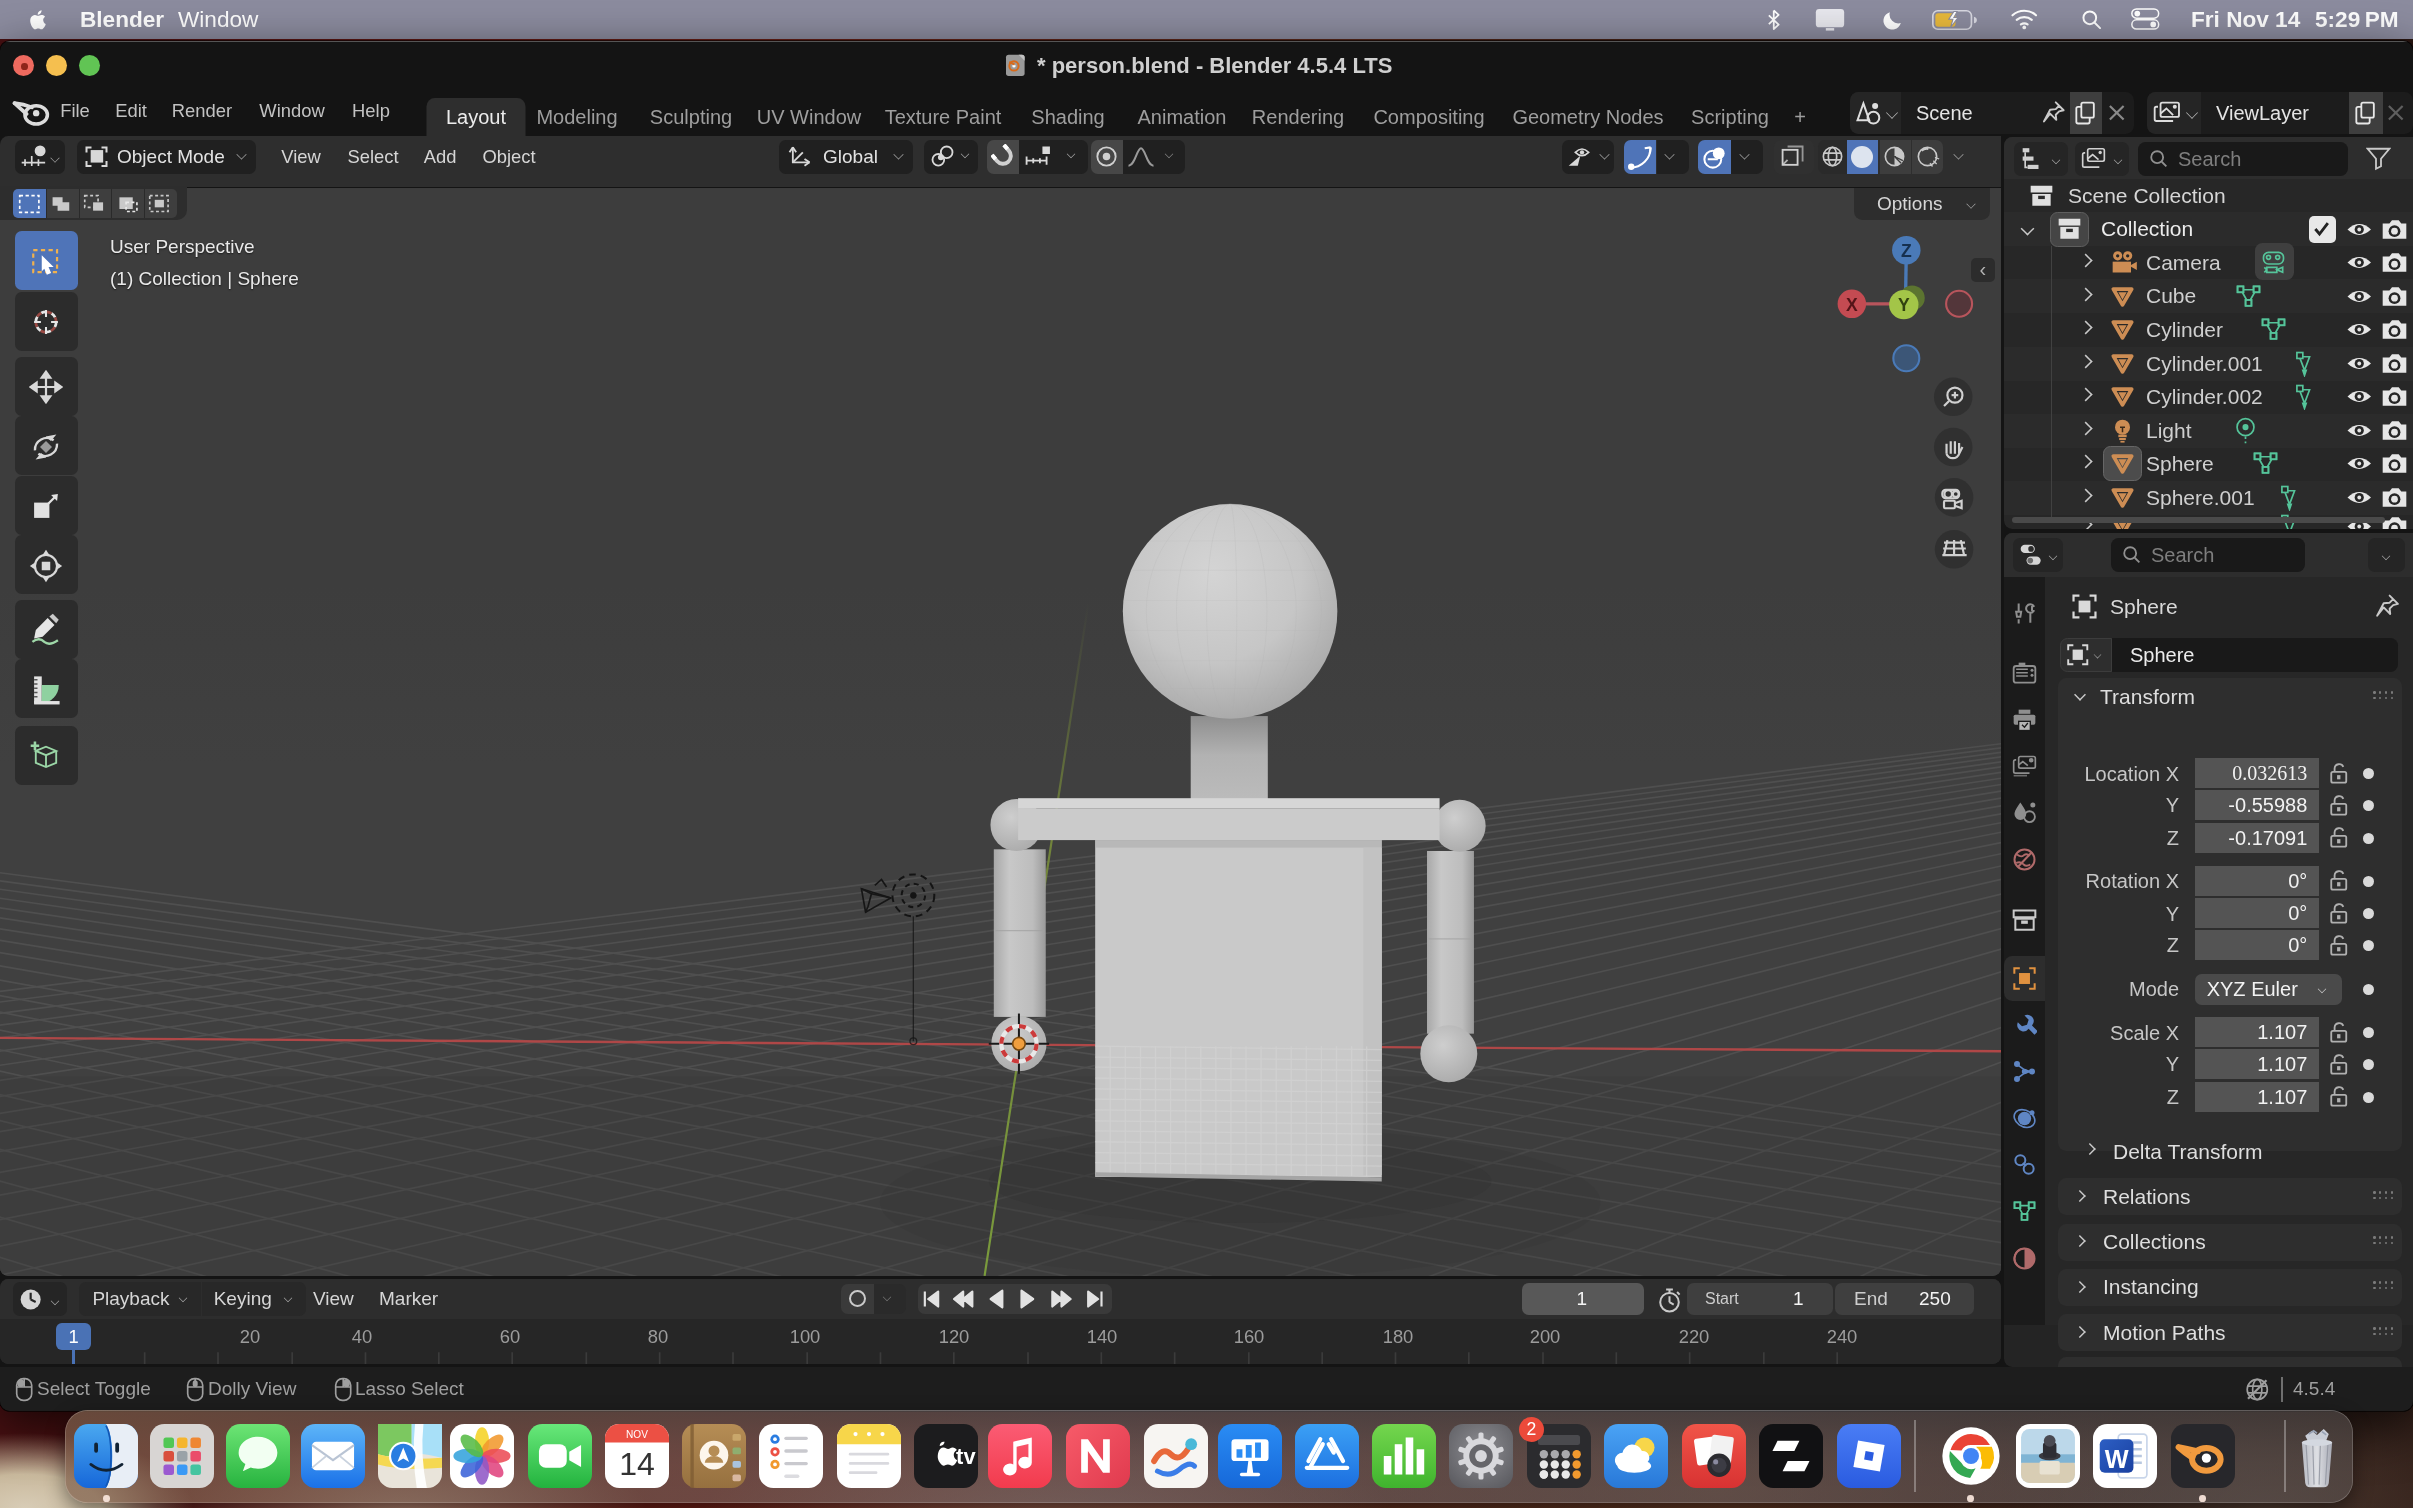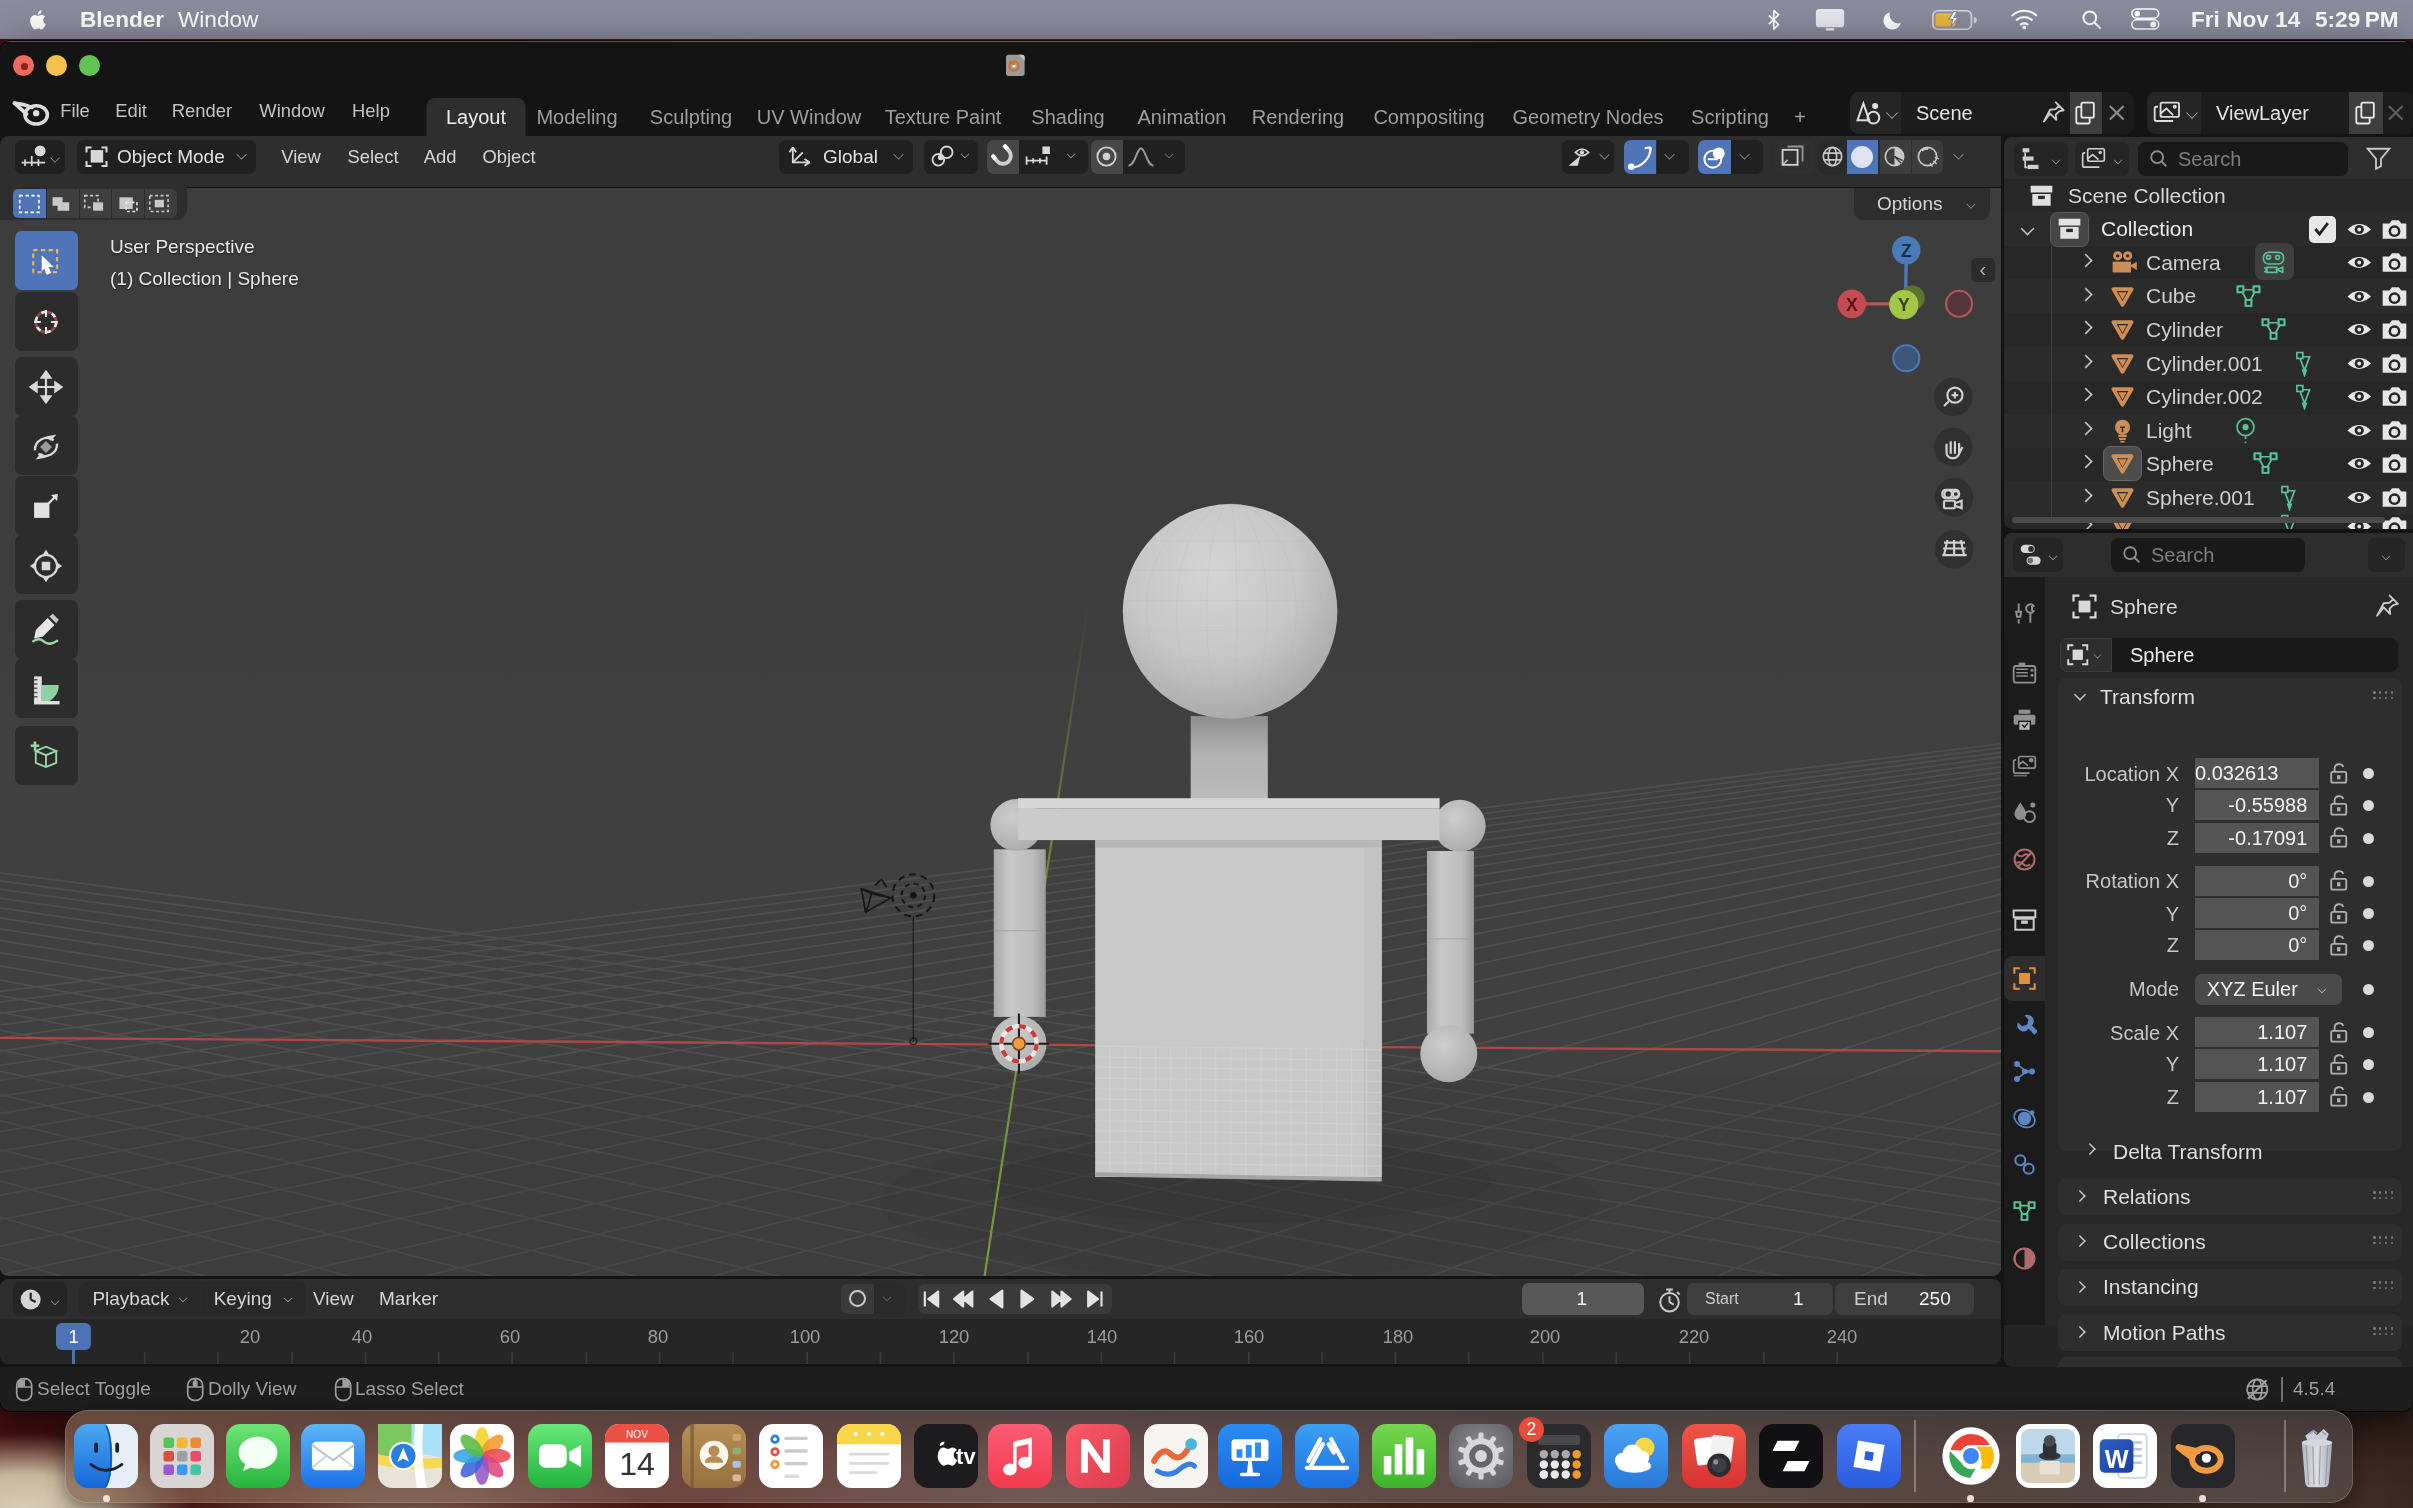--- a/index.html
+++ b/index.html
@@ -99,20 +99,21 @@
       <div class="abs" style="left:21px;top:22px;width:6.7px;height:6.7px;border-radius:50%;background:#8e251a;"></div>
       <div class="tl" style="left:46px;background:#f5bf4f;"></div>
       <div class="tl" style="left:79px;background:#61c454;"></div>
       <svg class="abs" style="left:1004px;top:12.6px" width="22.6" height="22.6" viewBox="0 0 34 34">
         <rect x="3" y="1" width="28" height="32" rx="4" fill="#9a9a9a"></rect>
         <path d="M22 1 h5 a4 4 0 0 1 4 4 v5 z" fill="#c2c2c2"></path>
         <circle cx="15" cy="18" r="7" fill="none" stroke="#d86a1a" stroke-width="3"></circle>
         <circle cx="15" cy="18" r="2.5" fill="#fff"></circle>
         <path d="M8 12 l8 4" stroke="#d86a1a" stroke-width="3"></path>
       </svg>
+      <div id="titletext">* person.blend - Blender 4.5.4 LTS</div>
       <svg class="abs" style="left:11.7px;top:51px" width="40" height="39" viewBox="0 0 48 46">
         <g fill="none" stroke="#dcdcdc">
           <ellipse cx="29" cy="27" rx="13.5" ry="11" stroke-width="4.2"></ellipse>
           <circle cx="29" cy="25" r="3.8" fill="#dcdcdc" stroke="none"></circle>
           <path d="M3 13 Q14 14 24 18" stroke-width="4.4" stroke-linecap="round"></path>
           <path d="M3 13 Q10 19.5 17.5 26" stroke-width="4.4" stroke-linecap="round"></path>
         </g>
       </svg>
       <div class="bmenu ct" style="left:75px;">File</div>
       <div class="bmenu ct" style="left:131px;">Edit</div>
@@ -1090,21 +1091,21 @@
           <div class="abs" style="left:0px;top:0px;width:2.5px;height:2.5px;background:#7a7a7a;border-radius:50%;"></div>
           <div class="abs" style="left:5.9px;top:0px;width:2.5px;height:2.5px;background:#7a7a7a;border-radius:50%;"></div>
           <div class="abs" style="left:11.7px;top:0px;width:2.5px;height:2.5px;background:#7a7a7a;border-radius:50%;"></div>
           <div class="abs" style="left:17.6px;top:0px;width:2.5px;height:2.5px;background:#7a7a7a;border-radius:50%;"></div>
           <div class="abs" style="left:0px;top:5.9px;width:2.5px;height:2.5px;background:#7a7a7a;border-radius:50%;"></div>
           <div class="abs" style="left:5.9px;top:5.9px;width:2.5px;height:2.5px;background:#7a7a7a;border-radius:50%;"></div>
           <div class="abs" style="left:11.7px;top:5.9px;width:2.5px;height:2.5px;background:#7a7a7a;border-radius:50%;"></div>
           <div class="abs" style="left:17.6px;top:5.9px;width:2.5px;height:2.5px;background:#7a7a7a;border-radius:50%;"></div>
         </div>
         <div class="abs" style="left:0px;top:225px;width:175px;height:32px;line-height:32px;font-size:20px;color:#c6c6c6;text-align:right;">Location X</div>
-        <div class="abs" style="left:191px;top:225px;width:124px;height:30px;background:#545454;line-height:30px;font-size:20px;color:#f2f2f2;"><span style="padding-right:11.7px;">0.032613</span></div>
+        <div class="abs" style="left:191px;top:225px;width:124px;height:30px;background:#545454;line-height:30px;font-size:20px;color:#f2f2f2;text-align:right;font-family:Liberation Serif, serif;"><span style="padding-right:11.7px;">0.032613</span></div>
         <svg class="abs" style="left:323px;top:228px" width="23.5" height="25" viewBox="0 0 28 30">
           <rect x="5" y="13" width="18" height="13" rx="2" fill="none" stroke="#b0b0b0" stroke-width="2.2"></rect>
           <path d="M9 13 v-4 a5.5 5.5 0 0 1 10.5 -2" fill="none" stroke="#b0b0b0" stroke-width="2.2"></path>
           <rect x="12" y="17" width="4" height="5" fill="#b0b0b0"></rect>
         </svg>
         <div class="abs" style="left:359px;top:235px;width:11px;height:11px;border-radius:50%;background:#d9d9d9;"></div>
         <div class="abs" style="left:0px;top:256px;width:175px;height:32px;line-height:32px;font-size:20px;color:#c6c6c6;text-align:right;">Y</div>
         <div class="abs" style="left:191px;top:257px;width:124px;height:30px;background:#545454;line-height:30px;font-size:20px;color:#f2f2f2;text-align:right;"><span style="padding-right:11.7px;">-0.55988</span></div>
         <svg class="abs" style="left:323px;top:260px" width="23.5" height="25" viewBox="0 0 28 30">
           <rect x="5" y="13" width="18" height="13" rx="2" fill="none" stroke="#b0b0b0" stroke-width="2.2"></rect>

